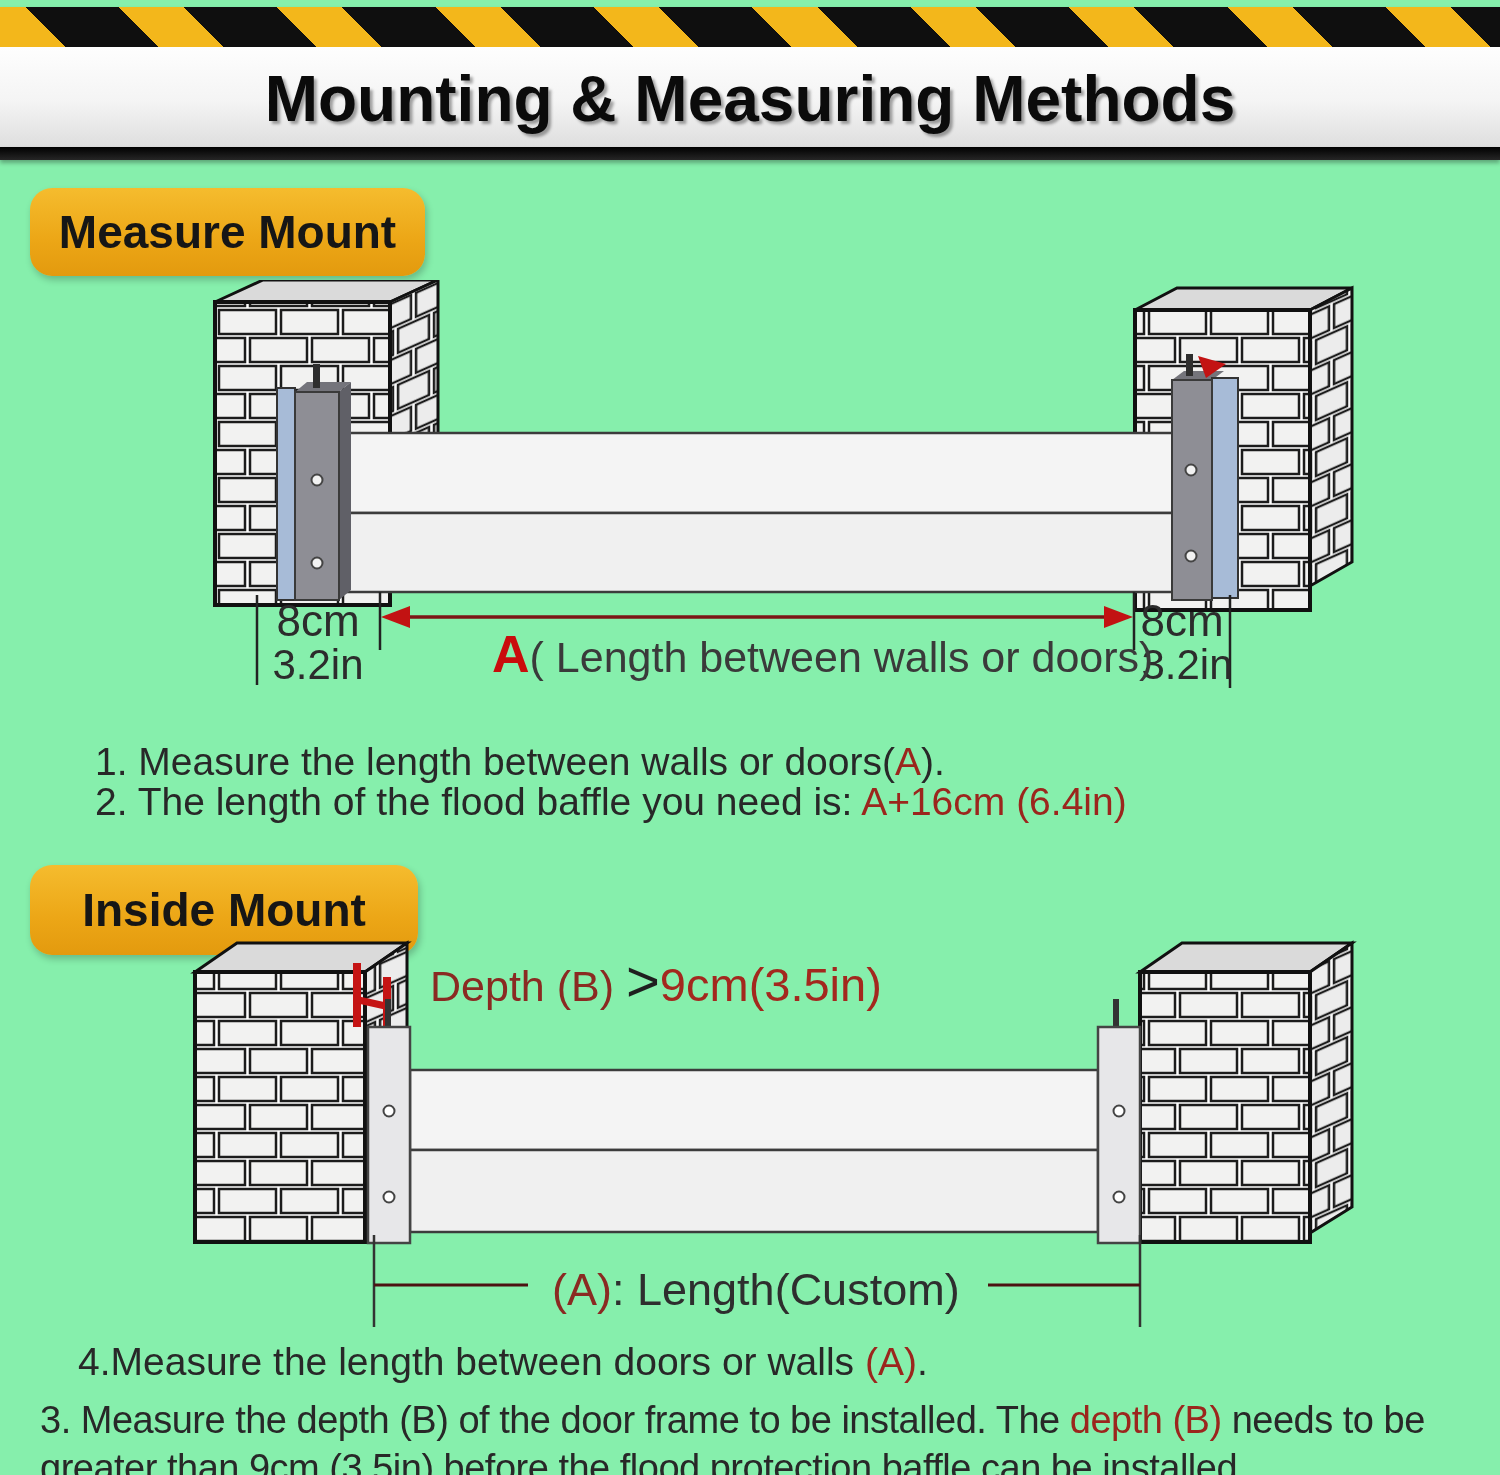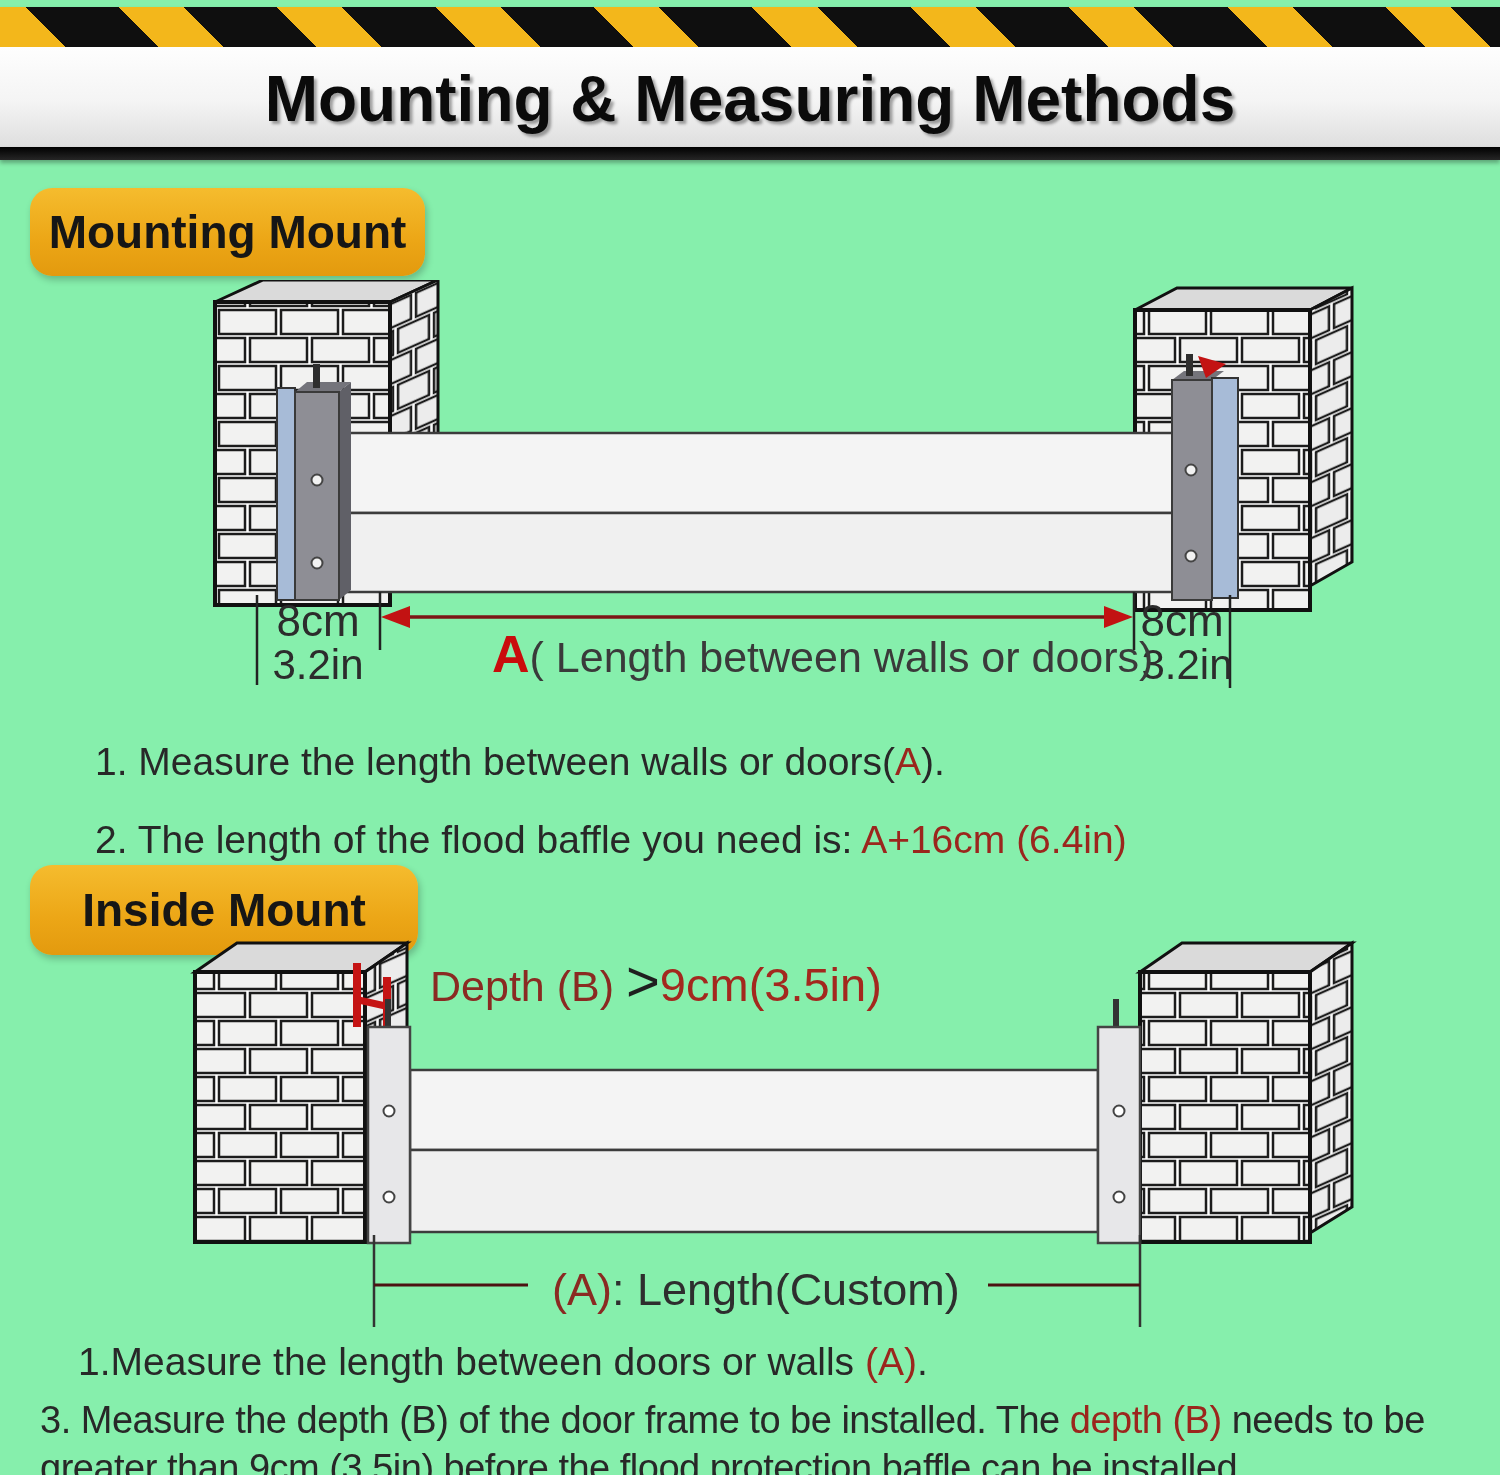--- a/index.html
+++ b/index.html
@@ -50,21 +50,21 @@
 
 <div class="page">
 
   <div class="hazard"></div>
   <div class="title-banner">
     <h1>Mounting &amp; Measuring Methods</h1>
   </div>
   <div class="black-bar"></div>
 
   <div class="badge badge-outside">
-    <span>Mounting Mount</span>
+    <span>Measure Mount</span>
   </div>
 
   <svg class="diagram" style="top:280px;height:430px" viewBox="0 0 1500 430">
     <defs>
       <pattern id="brickL" width="62" height="56" patternUnits="userSpaceOnUse">
         <rect width="62" height="56" fill="#ffffff"></rect>
         <rect x="2" y="2" width="57" height="24" fill="#f2f2f1" stroke="#1c1c1c" stroke-width="2.5"></rect>
         <rect x="-29" y="30" width="57" height="24" fill="#f2f2f1" stroke="#1c1c1c" stroke-width="2.5"></rect>
         <rect x="33" y="30" width="57" height="24" fill="#f2f2f1" stroke="#1c1c1c" stroke-width="2.5"></rect>
       </pattern>
@@ -125,21 +125,21 @@
       <text x="318" y="399" text-anchor="middle" class="dim-small">3.2in</text>
       <text x="1182" y="356" text-anchor="middle" class="dim">8cm</text>
       <text x="1187" y="399" text-anchor="middle" class="dim-small">3.2in</text>
       <text x="492" y="392"><tspan class="bigA">A</tspan><tspan class="spanrest">( Length between walls or doors)</tspan></text>
     </g>
   </svg>
 
   <div class="step" style="left:95px;top:740px">
     <span>1. Measure the length between walls or doors(</span><span class="tred">A</span><span>).</span>
   </div>
-  <div class="step" style="left:95px;top:818px">
+  <div class="step" style="left:95px;top:780px">
     <span>2. The length of the flood baffle you need is: </span><span class="tred">A+16cm (6.4in)</span>
   </div>
 
   <div class="badge badge-inside">
     <span>Inside Mount</span>
   </div>
 
   <svg class="diagram" style="top:935px;height:400px" viewBox="0 0 1500 400">
 
     <g>
@@ -183,19 +183,19 @@
     <g>
       <line x1="374" y1="300" x2="374" y2="392" stroke="#333" stroke-width="2.5"></line>
       <line x1="1140" y1="300" x2="1140" y2="392" stroke="#333" stroke-width="2.5"></line>
       <line x1="374" y1="350" x2="528" y2="350" stroke="#4c1212" stroke-width="3"></line>
       <line x1="988" y1="350" x2="1140" y2="350" stroke="#4c1212" stroke-width="3"></line>
       <text x="552" y="370"><tspan class="redA">(A)</tspan><tspan class="lenrest">: Length(Custom)</tspan></text>
     </g>
   </svg>
 
   <div class="step" style="left:78px;top:1340px">
-    <span>1.Measure the length between doors or walls </span><span class="tred">(A)</span><span>.</span>
+    <span>4.Measure the length between doors or walls </span><span class="tred">(A)</span><span>.</span>
   </div>
   <div class="step step-wrap" style="left:40px;top:1396px;width:1450px">
     <span>3. Measure the depth (B) of the door frame to be installed. The </span><span class="tred">depth (B)</span><span> needs to be greater than 9cm (3.5in) before the flood protection baffle can be installed.</span>
   </div>
 
 </div>
 
 </body></html>

